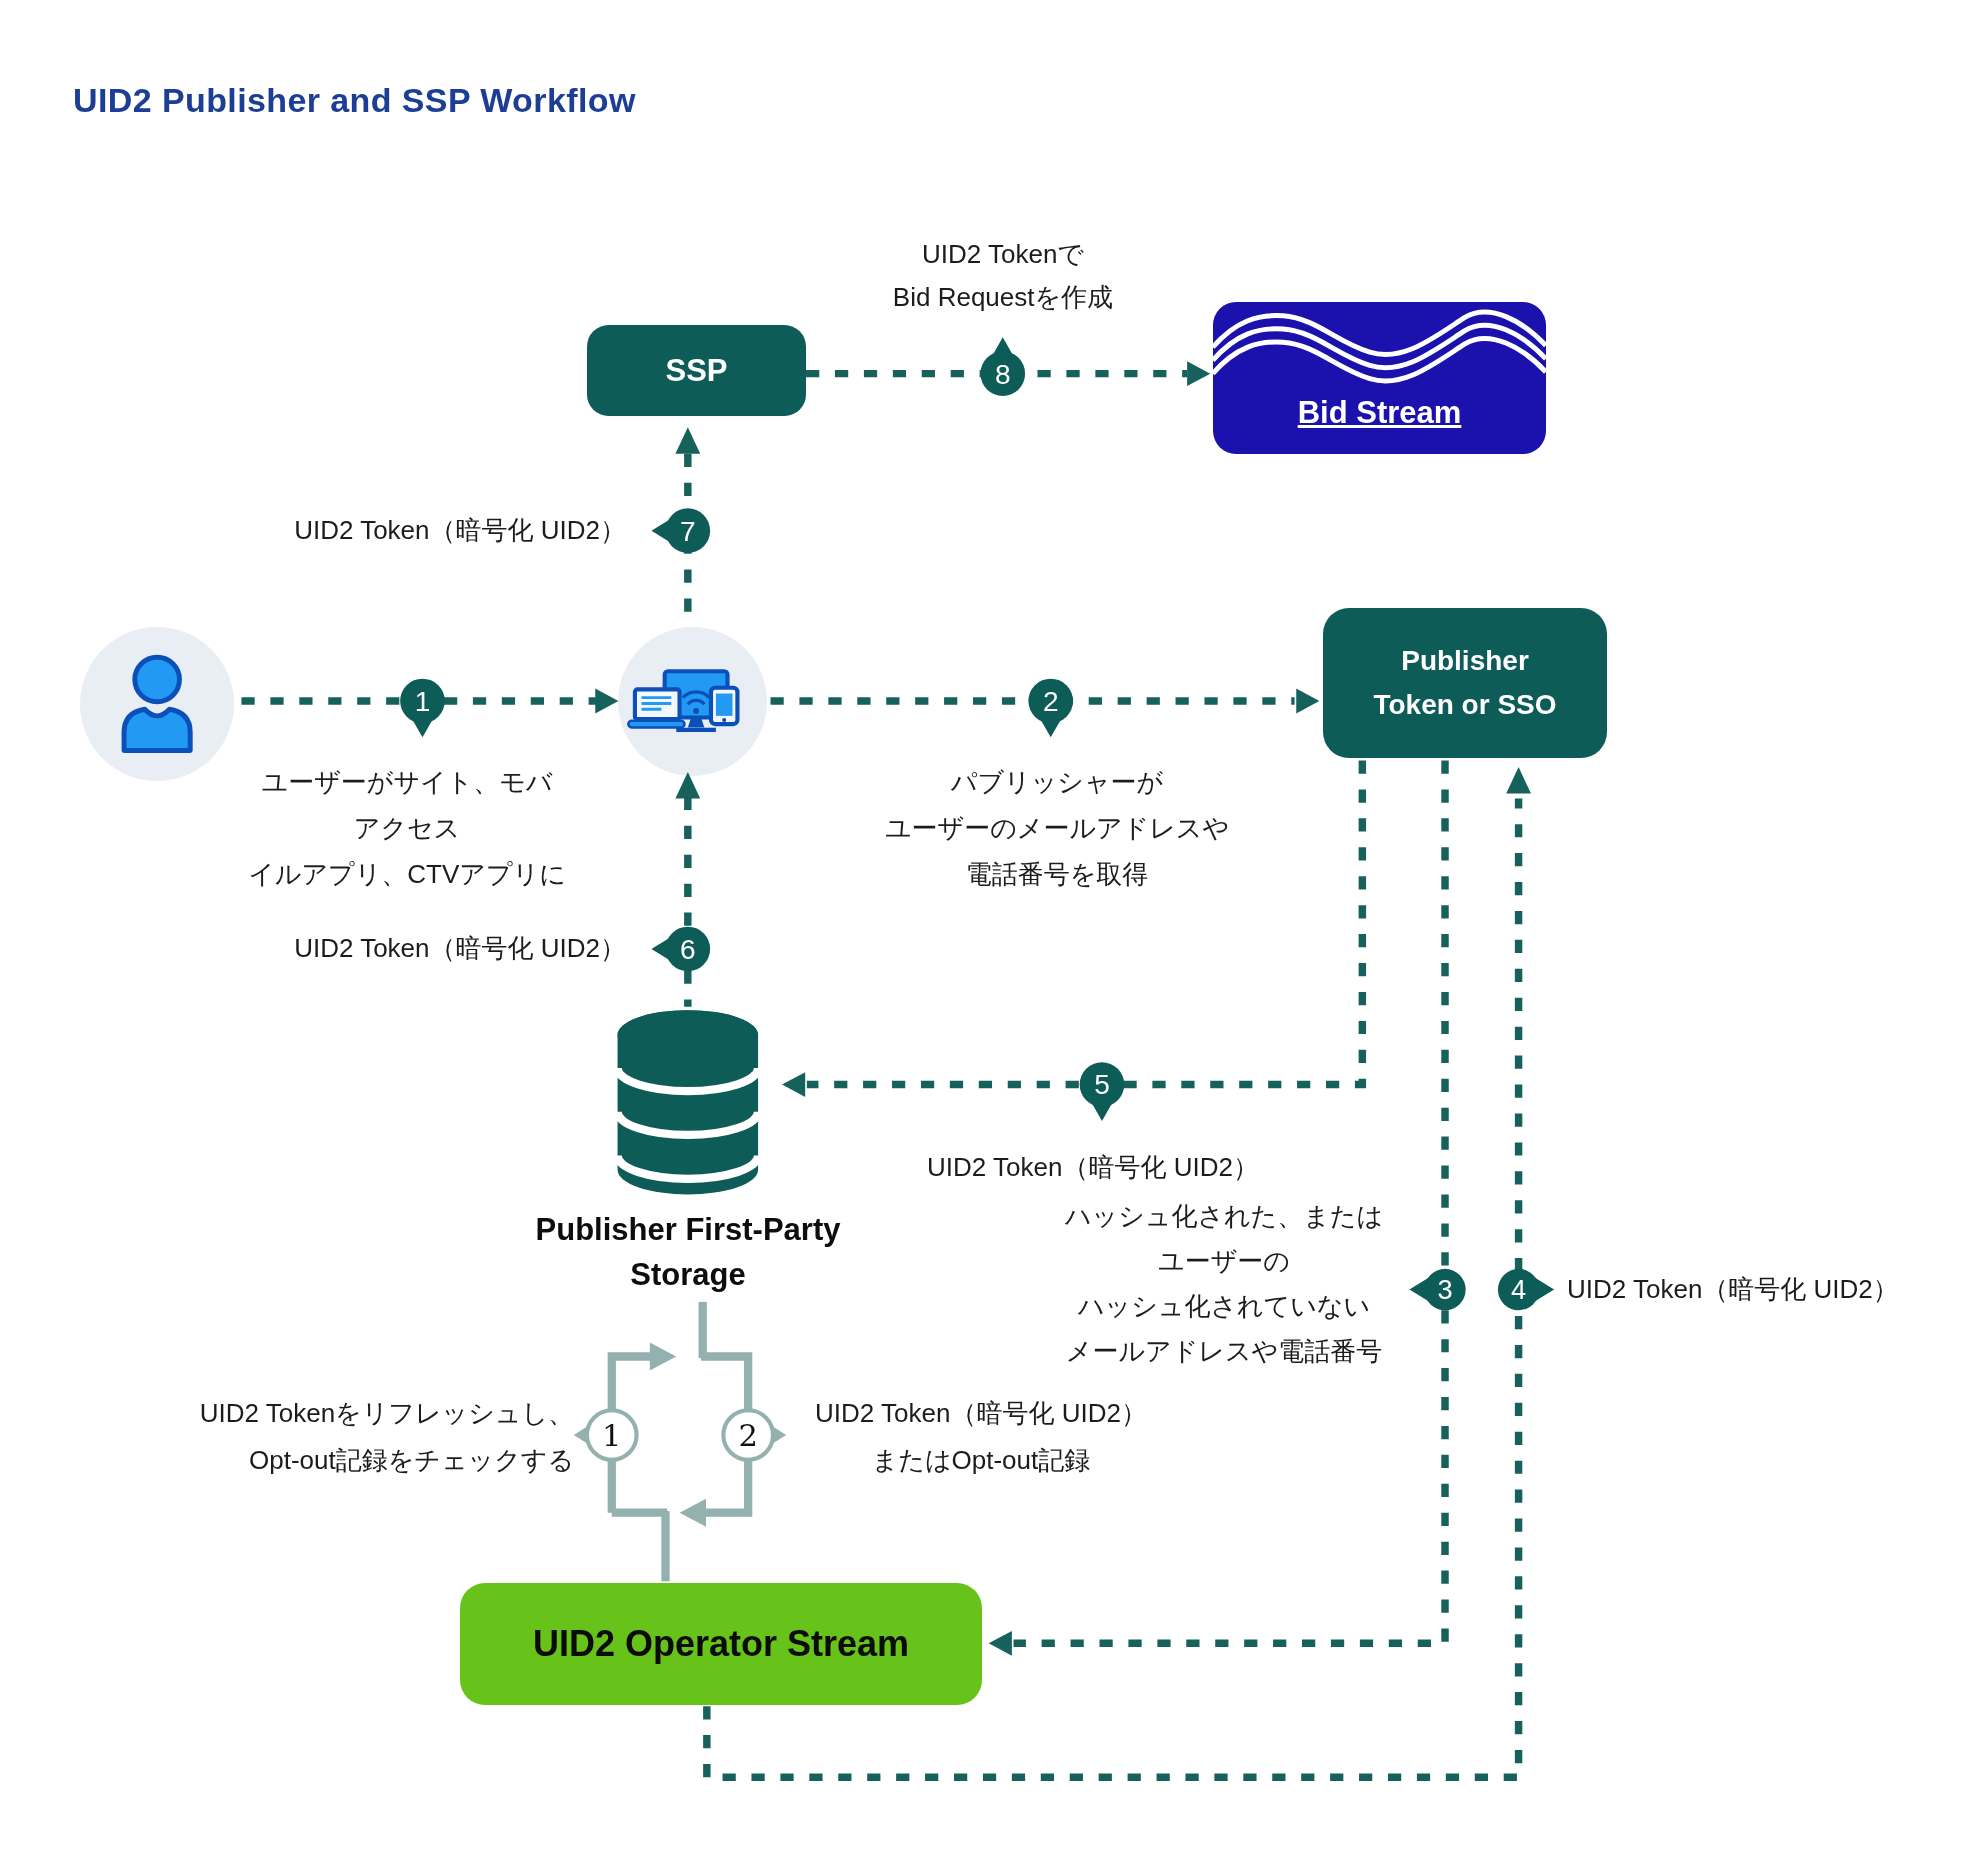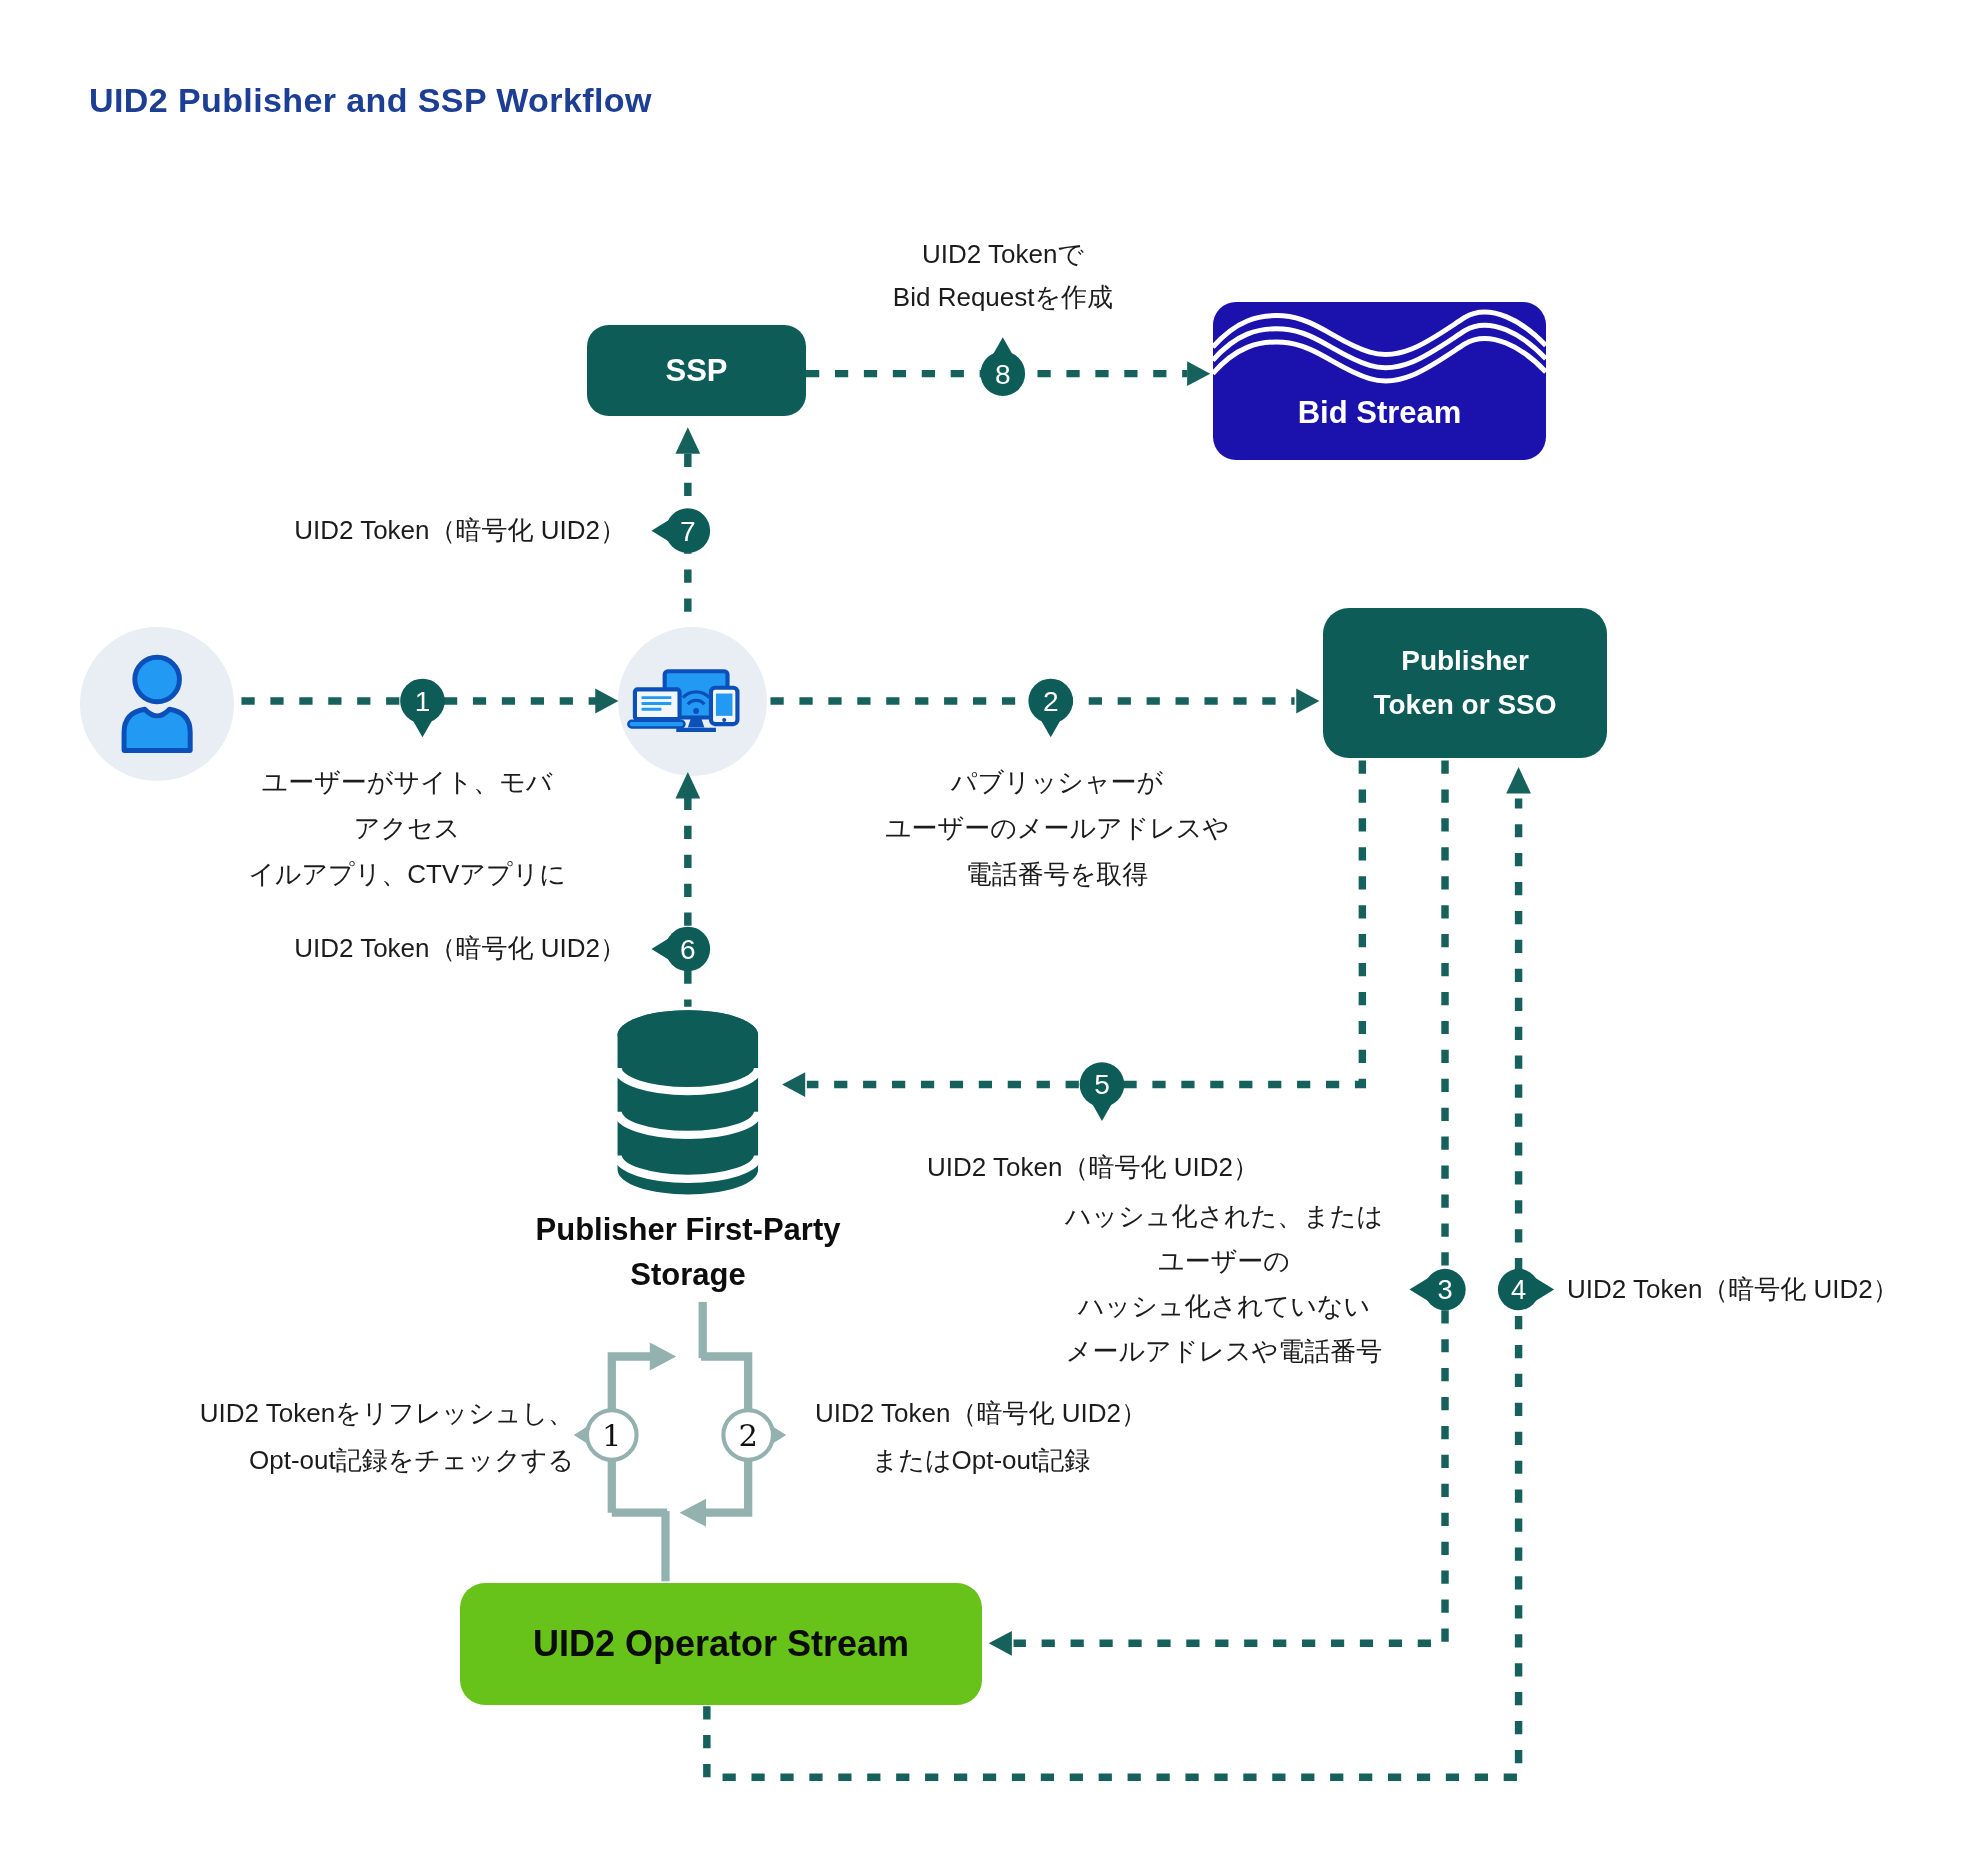--- a/index.html
+++ b/index.html
@@ -1,25 +1,25 @@
 <!DOCTYPE html>
 <html style="--teal: #0d5c57; --line: #17615c; --blue: #1b12ae; --green: #67c219; --loop: #93b1af; --title: #1c3e94; --circlebg: #e9edf4; --iconblue: #2299f2; --icondark: #0b50b8;font-size:13.2px"><head>
 <meta charset="utf-8">
 <style>
   html,body{margin:0;padding:0;background:#fff;}
   .canvas{position:relative;width:1970px;height:1869px;background:#ffffff;
           font-family:"Liberation Sans","DejaVu Sans",sans-serif;overflow:hidden;}
   .title{position:absolute;left:73px;top:81px;font-size:34px;font-weight:bold;
-         color:var(--title);letter-spacing:0.4px;margin-left:16px;}
+         color:var(--title);letter-spacing:0.4px;}
   .box{position:absolute;display:flex;align-items:center;justify-content:center;
        color:#fff;font-weight:bold;text-align:center;}
   .box-ssp{left:587px;top:325px;width:219px;height:91px;border-radius:21.5px;
            background:var(--teal);font-size:31px;}
   .box-bid{left:1213px;top:302px;width:333px;height:150px;border-radius:23px;
-           background:var(--blue);font-size:31px;align-items:flex-end;padding-bottom:8px;}
+           background:var(--blue);font-size:31px;align-items:flex-end;padding-bottom:2px;text-decoration:underline;}
   .box-bid .inner{margin-bottom:21.5px;}
   .box-pub{left:1323px;top:608px;width:284px;height:150px;border-radius:26px;
            background:var(--teal);font-size:28px;line-height:44px;flex-direction:column;}
   .box-op{left:460px;top:1583px;width:522px;height:122px;border-radius:25px;
           background:var(--green);color:#0b0b0b;font-size:36px;}
   .circle{position:absolute;border-radius:50%;background:var(--circlebg);}
   .circle-user{left:80px;top:627px;width:154px;height:154px;}
   .circle-dev{left:618px;top:627px;width:149px;height:149px;}
   svg.overlay{position:absolute;left:0;top:0;}
   .lbl{position:absolute;color:#1c1c1c;font-size:26px;line-height:46px;white-space:nowrap;}

